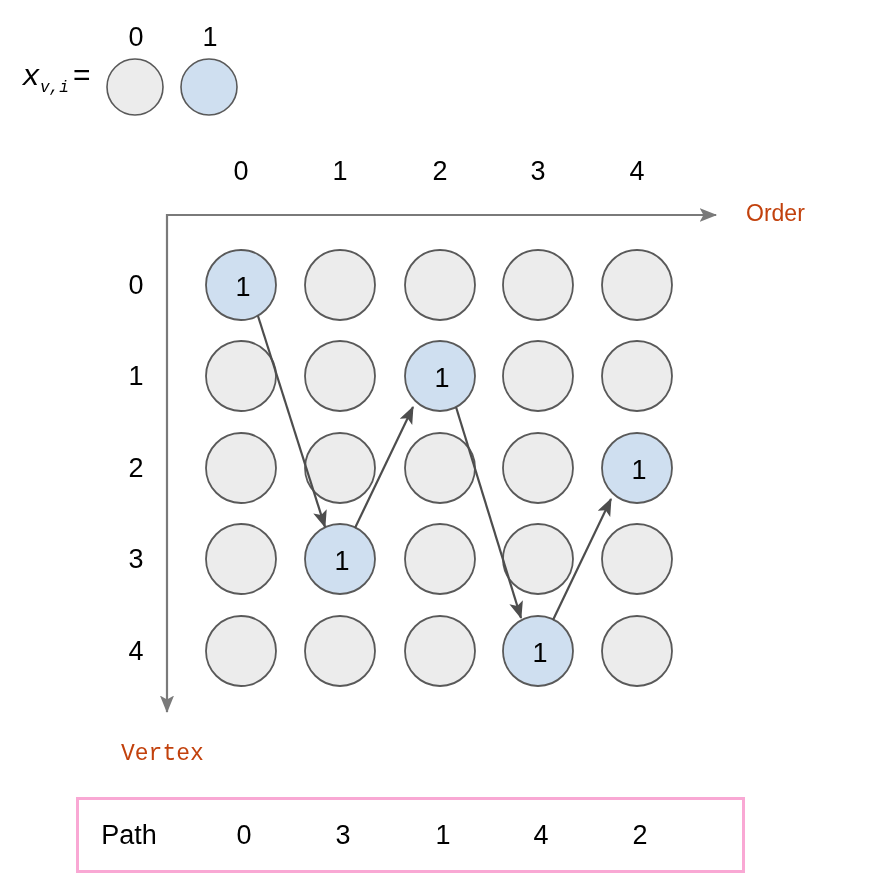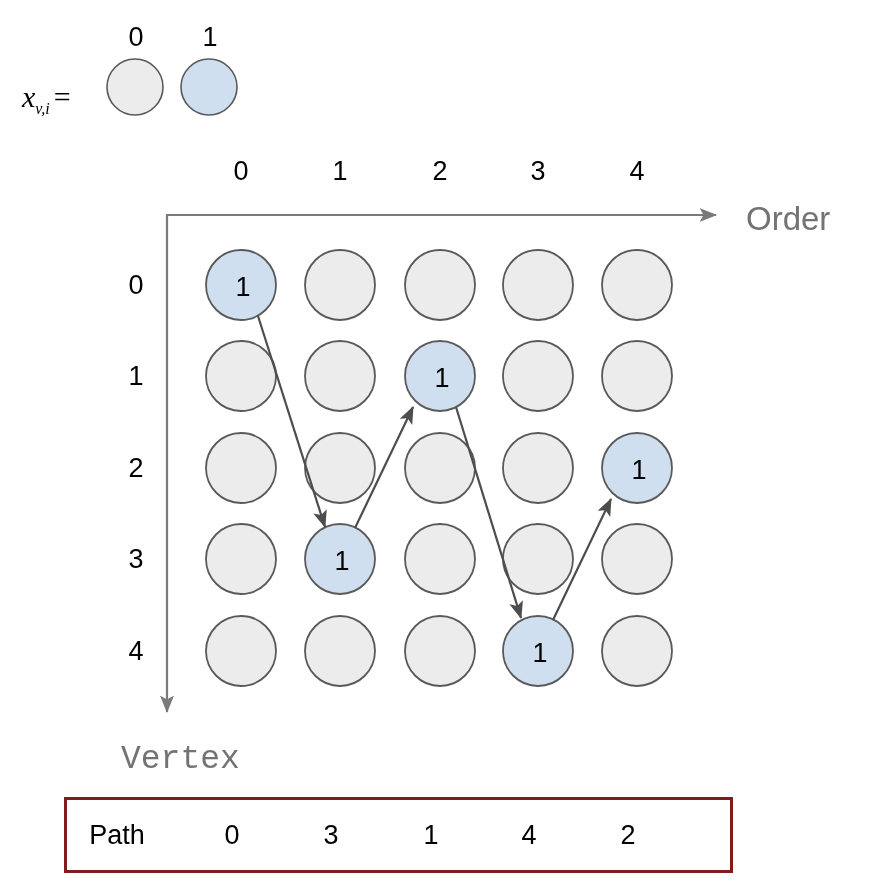--- a/index.html
+++ b/index.html
@@ -25,23 +25,23 @@
   svg.canvas {
     position: absolute;
     left: 0;
     top: 0;
     width: 876px;
     height: 888px;
   }
   .legend-formula {
     position: absolute;
     left: 22px;
-    top: 80px;
+    top: 60px;
     font-size: 30px;
-    font-family: Liberation Serif, serif;
+    font-family: Liberation Mono, monospace;
     white-space: nowrap;
   }
   .legend-formula .var {
     font-style: italic;
   }
   .legend-formula .sub {
     font-size: 16px;
     vertical-align: sub;
     font-style: italic;
   }
@@ -55,38 +55,38 @@
     line-height: 1;
     color: #000;
     white-space: nowrap;
   }
   .lbl-center {
     text-align: center;
     transform: translate(-50%, -50%);
   }
   .axis-word {
     position: absolute;
-    font-size: 33px;
-    color: #737373;
+    font-size: 23px;
+    color: #c2410c;
     white-space: nowrap;
   }
   .cell-num {
     position: absolute;
     font-size: 27px;
     color: #000;
     transform: translate(-50%, -50%);
     pointer-events: none;
   }
   .path-table {
     position: absolute;
-    left: 64px;
+    left: 76px;
     top: 797px;
     width: 669px;
     height: 76px;
-    border: 3px solid #7f1d1d;
+    border: 3px solid #f9a8d4;
     box-sizing: border-box;
     background: #ffffff;
   }
   .path-cell {
     position: absolute;
     top: 50%;
     transform: translate(-50%, -50%);
     font-size: 27px;
     white-space: nowrap;
   }

